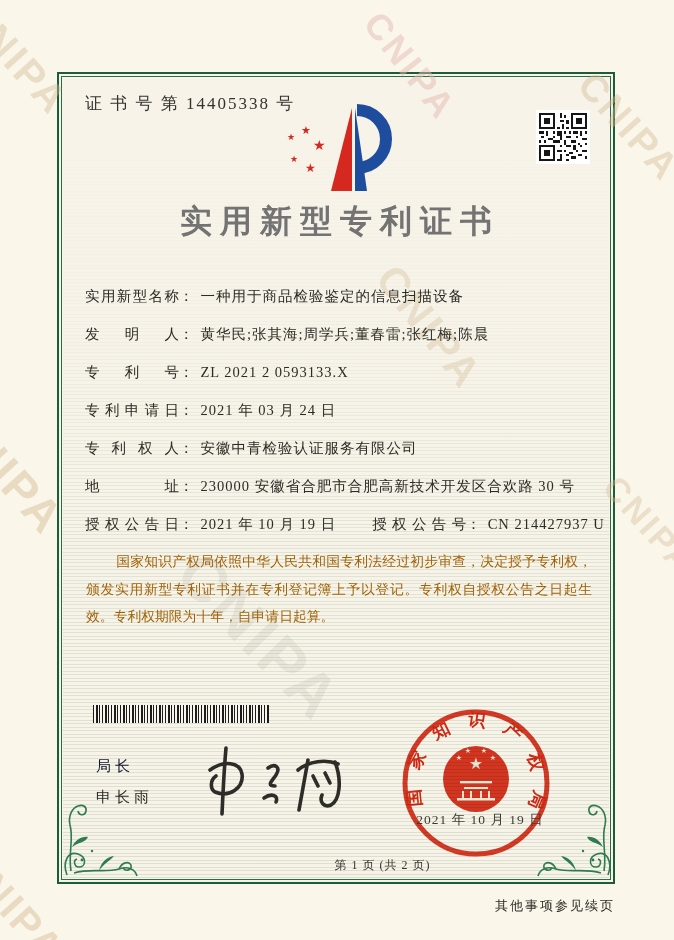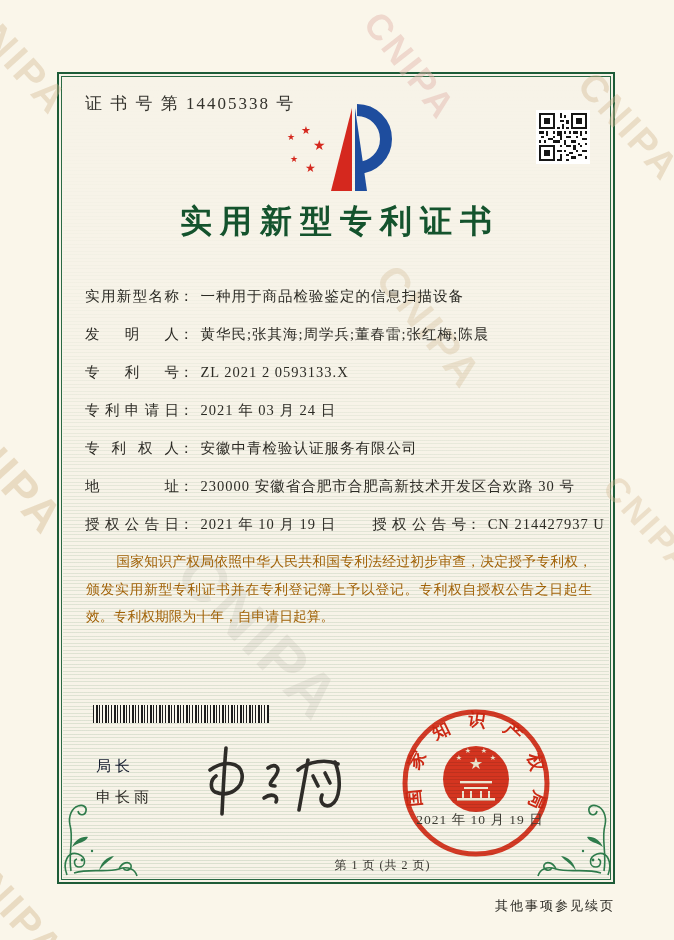--- a/index.html
+++ b/index.html
@@ -29,21 +29,21 @@
     background:linear-gradient(180deg,#f7f3e8 0%, rgba(247,243,232,0.8) 30%, rgba(247,243,232,0.2) 58%, rgba(247,243,232,0) 100%);
   }
   
   .abs { position:absolute; }
   .cert-no { left:85px; top:92px; font-size:17px; letter-spacing:2px; color:#33322c; }
   .logo { left:283px; top:98px; width:122px; height:100px; }
   .qr { left:536px; top:110px; width:54px; height:54px; background:#fff; padding:3px; box-sizing:border-box; }
   .qr svg { width:100%; height:100%; display:block; }
   .title {
     left:57px; top:200px; width:558px; text-align:center;
-    font-size:32px; font-weight:bold; letter-spacing:8px; text-indent:8px; color:#14532d;
+    font-size:32px; font-weight:bold; letter-spacing:8px; text-indent:8px; color:#737373;
   }
   .fields { left:85px; top:287px; width:508px; font-size:14.5px; color:#2c2b25; }
   .frow { height:16px; margin-bottom:22px; white-space:nowrap; }
   .flabel { display:inline-block; width:94px; text-align:justify; text-align-last:justify; vertical-align:top; }
   .fcolon { margin-right:7px; }
   .fvalue { letter-spacing:1px; }
   .grant2 { margin-left:36px; }
   .paras { left:86px; top:548px; width:506px; font-size:13.8px; line-height:27.5px; text-align:justify; color:#a16207; }
   .paras p { margin:0; text-indent:2.2em; }
   .barcode {

